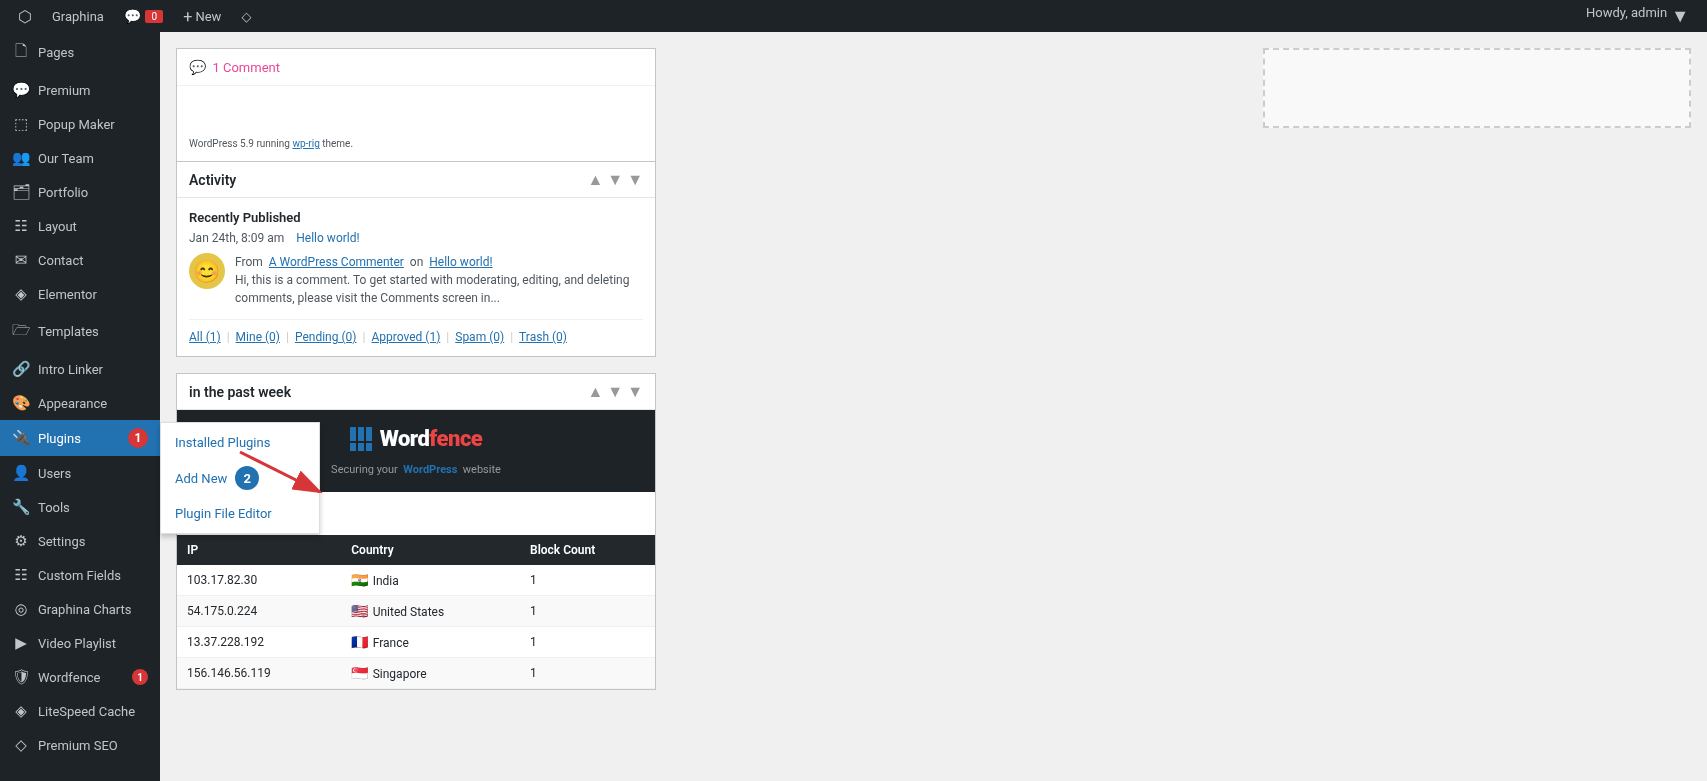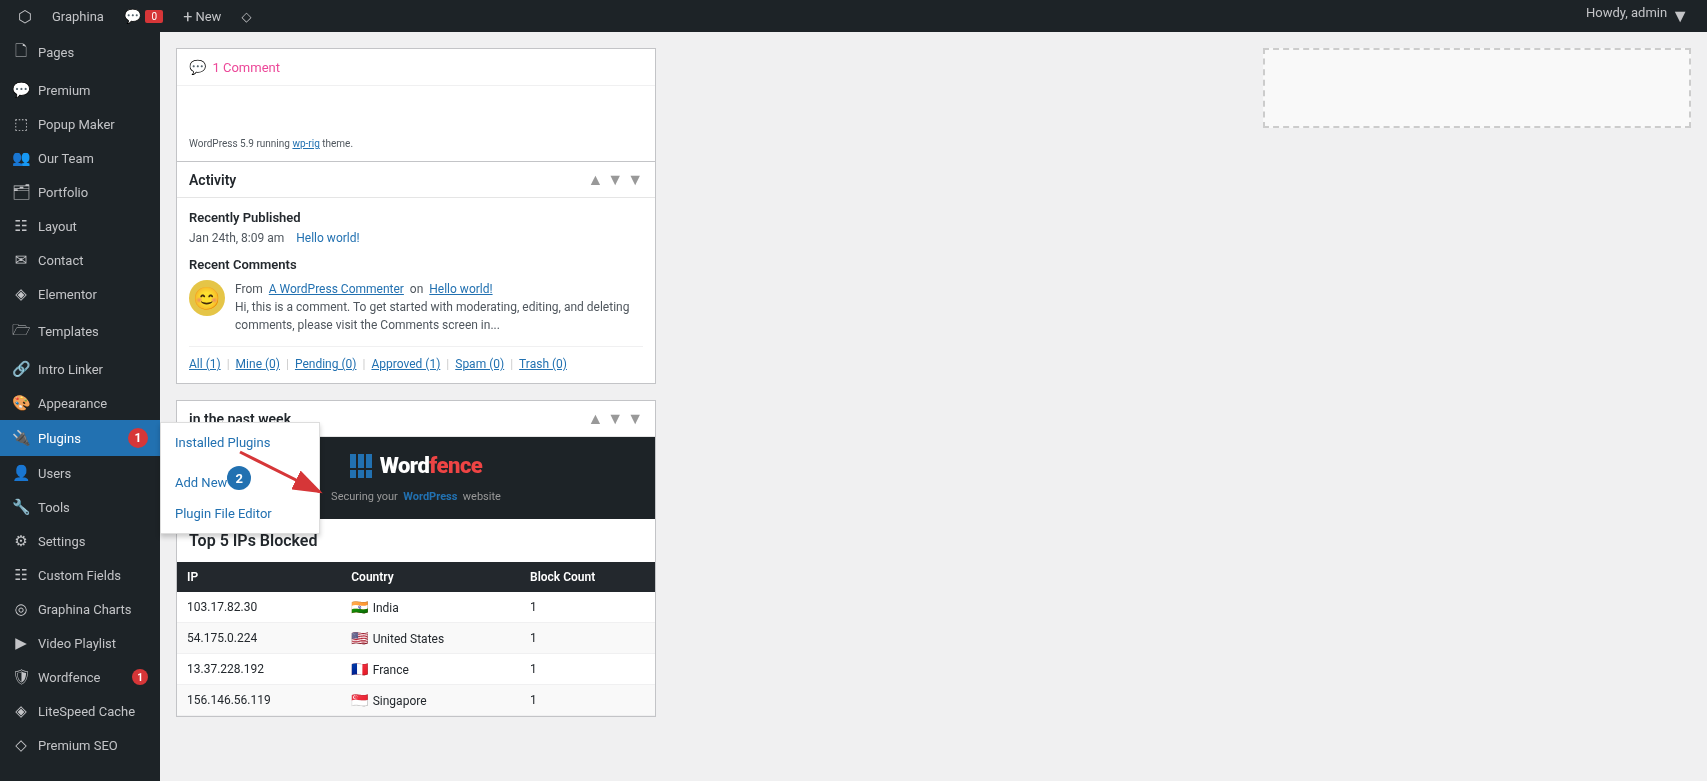--- a/index.html
+++ b/index.html
@@ -276,21 +276,21 @@
     <div class="menu-item">
       <span class="menu-icon">◇</span>
       <span class="menu-label">Premium SEO</span>
     </div>
   </div>
 
   <div class="plugins-dropdown">
     <div class="dropdown-item">
       <span>Installed Plugins</span>
     </div>
-    <div class="dropdown-item" style="display:flex; align-items:flex-end; gap:0;">
+    <div class="dropdown-item" style="display:flex; align-items:center; gap:8px;">
       <span>Add New</span>
       <span class="step-badge step-badge-blue" style="width:24px; height:24px; font-size:13px;">2</span>
     </div>
     <div class="dropdown-item">
       <span>Plugin File Editor</span>
     </div>
   </div>
 
   <div id="wpcontent">
     <div class="dashboard-content">
@@ -314,21 +314,20 @@
               <span>▼</span>
               <span>▼</span>
             </div>
           </div>
           <div class="widget-body">
             <div class="recently-published-label">Recently Published</div>
             <div class="pub-item">
               <span class="pub-date">Jan 24th, 8:09 am</span>
               <a href="#" class="pub-link">Hello world!</a>
             </div>
-            <div class="recent-comments-label">Recent Comments</div>
             <div class="comment-item">
               <div class="comment-avatar">
                 <span style="font-size:22px;">😊</span>
               </div>
               <div class="comment-text">
                 <div>
                   <span>From</span>
                   &nbsp;<a href="#" class="comment-author-link">A WordPress Commenter</a>
                   &nbsp;<span>on</span>
                   &nbsp;<a href="#" class="comment-author-link">Hello world!</a>

